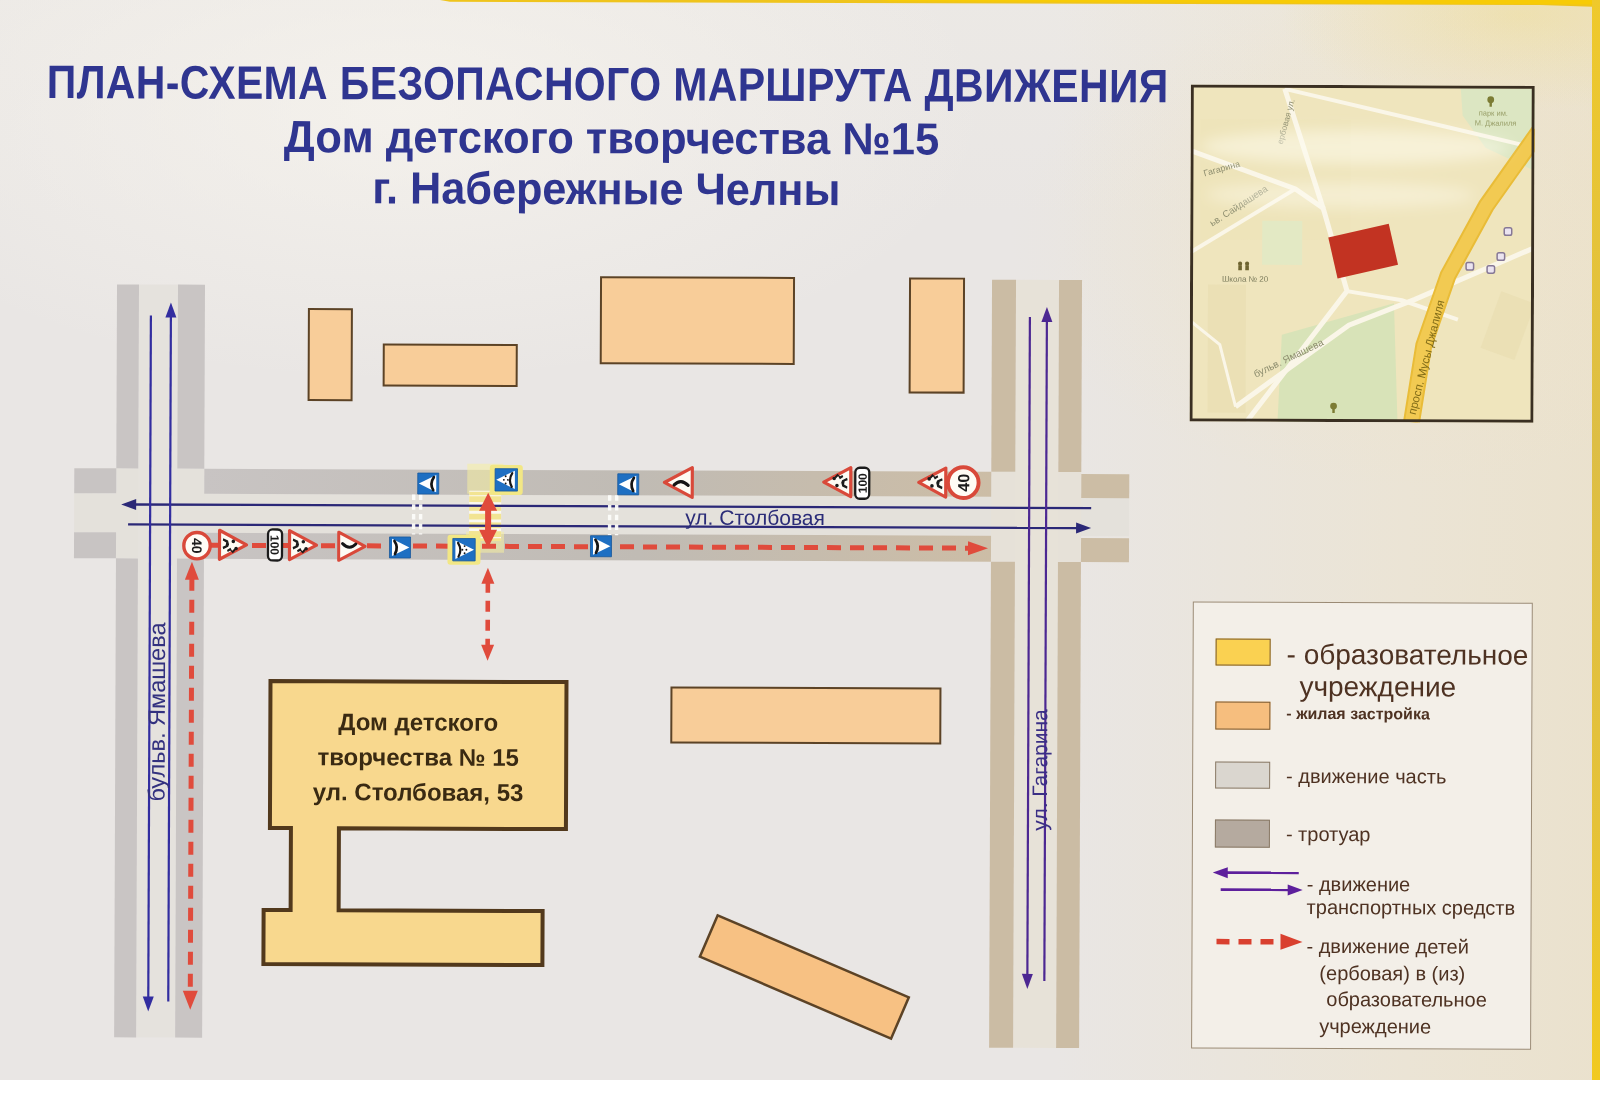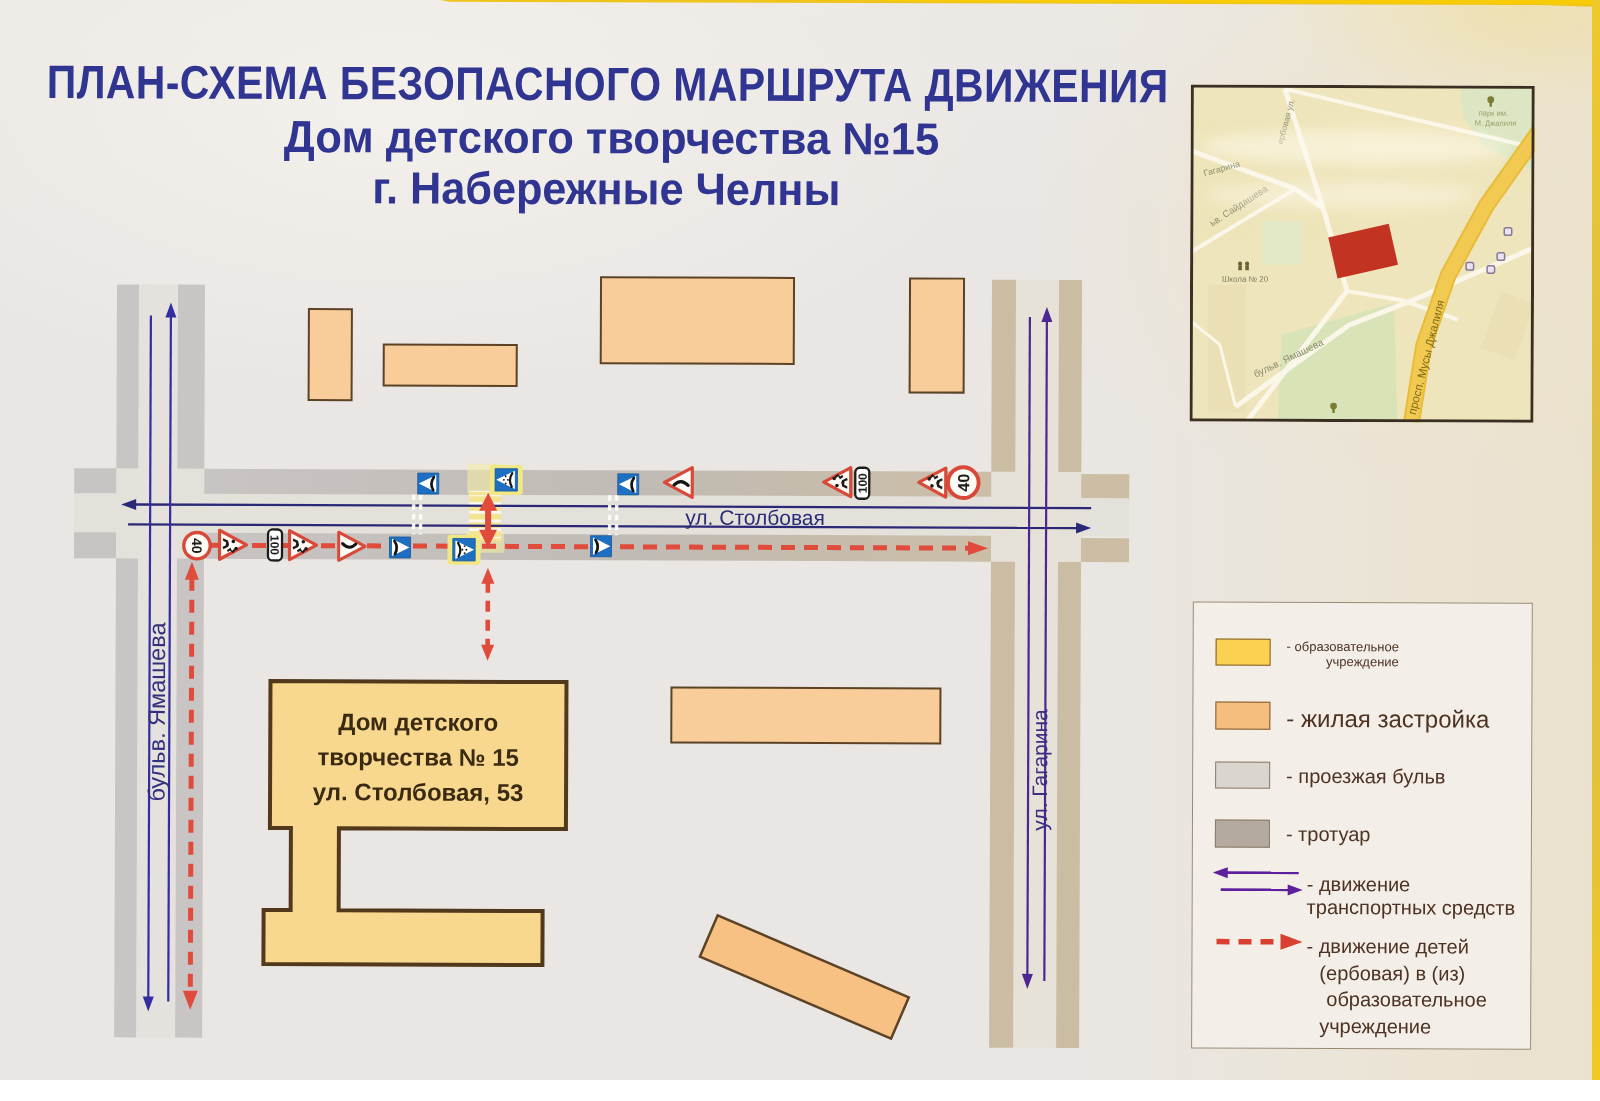--- a/index.html
+++ b/index.html
@@ -249,29 +249,29 @@
   <div class="abs" style="left:58px;top:701px;width:200px;text-align:center;font-size:23.5px;color:#33317F;transform:rotate(-90deg);">бульв. Ямашева</div>
 
   <div class="abs" style="left:966px;top:757px;width:150px;text-align:center;font-size:21px;color:#3A2F85;transform:rotate(-90deg);">ул. Гагарина</div>
 
   <div class="abs" style="left:280px;top:706px;width:278px;text-align:center;font-weight:bold;font-size:24px;line-height:35px;color:#3A2A12;">Дом детского<br>творчества № 15<br>ул. Столбовая, 53</div>
 
   <div class="abs" style="left:1193px;top:600px;width:340px;height:447px;background:#F3EFE8;border:1.5px solid #9A8A74;box-sizing:border-box;"></div>
 
   <div class="abs" style="left:1216px;top:637px;width:55px;height:27px;background:#FAD151;border:1.4px solid #7A5A32;box-sizing:border-box;"></div>
 
-  <div class="abs" style="left:1287px;top:637px;font-size:13px;color:#4E3222;text-align:right;">- образовательное<br><span style="margin-left:13px;">учреждение</span></div>
+  <div class="abs" style="left:1287px;top:637px;font-size:28px;color:#4E3222;">- образовательное<br><span style="margin-left:13px;">учреждение</span></div>
 
   <div class="abs" style="left:1216px;top:700px;width:55px;height:28px;background:#F6BE7E;border:1.4px solid #7A5A32;box-sizing:border-box;"></div>
 
-  <div class="abs" style="left:1287px;top:703px;font-size:24px;color:#4E3222;">- жилая застройка</div>
+  <div class="abs" style="left:1287px;top:703px;font-size:16px;color:#4E3222;font-weight:bold;">- жилая застройка</div>
 
   <div class="abs" style="left:1216px;top:760px;width:55px;height:27px;background:#DAD6CF;border:1.4px solid #8A7A66;box-sizing:border-box;"></div>
 
-  <div class="abs" style="left:1287px;top:763px;font-size:20px;color:#4E3222;">- проезжая бульв</div>
+  <div class="abs" style="left:1287px;top:763px;font-size:20px;color:#4E3222;">- движение часть</div>
 
   <div class="abs" style="left:1216px;top:818px;width:55px;height:28px;background:#B5AA9F;border:1.4px solid #8A7A66;box-sizing:border-box;"></div>
 
   <div class="abs" style="left:1287px;top:821px;font-size:20px;color:#4E3222;">- тротуар</div>
 
   <svg class="abs" style="left:1212px;top:860px;" width="100" height="40" viewBox="0 0 100 40">
     <g stroke="#5D1F9C" fill="#5D1F9C">
       <line x1="14" y1="11" x2="88" y2="11" stroke-width="2.6"></line>
       <polygon points="2,11 17,5.5 17,16.5" stroke="none"></polygon>
       <line x1="10" y1="28" x2="80" y2="28" stroke-width="2.6"></line>

